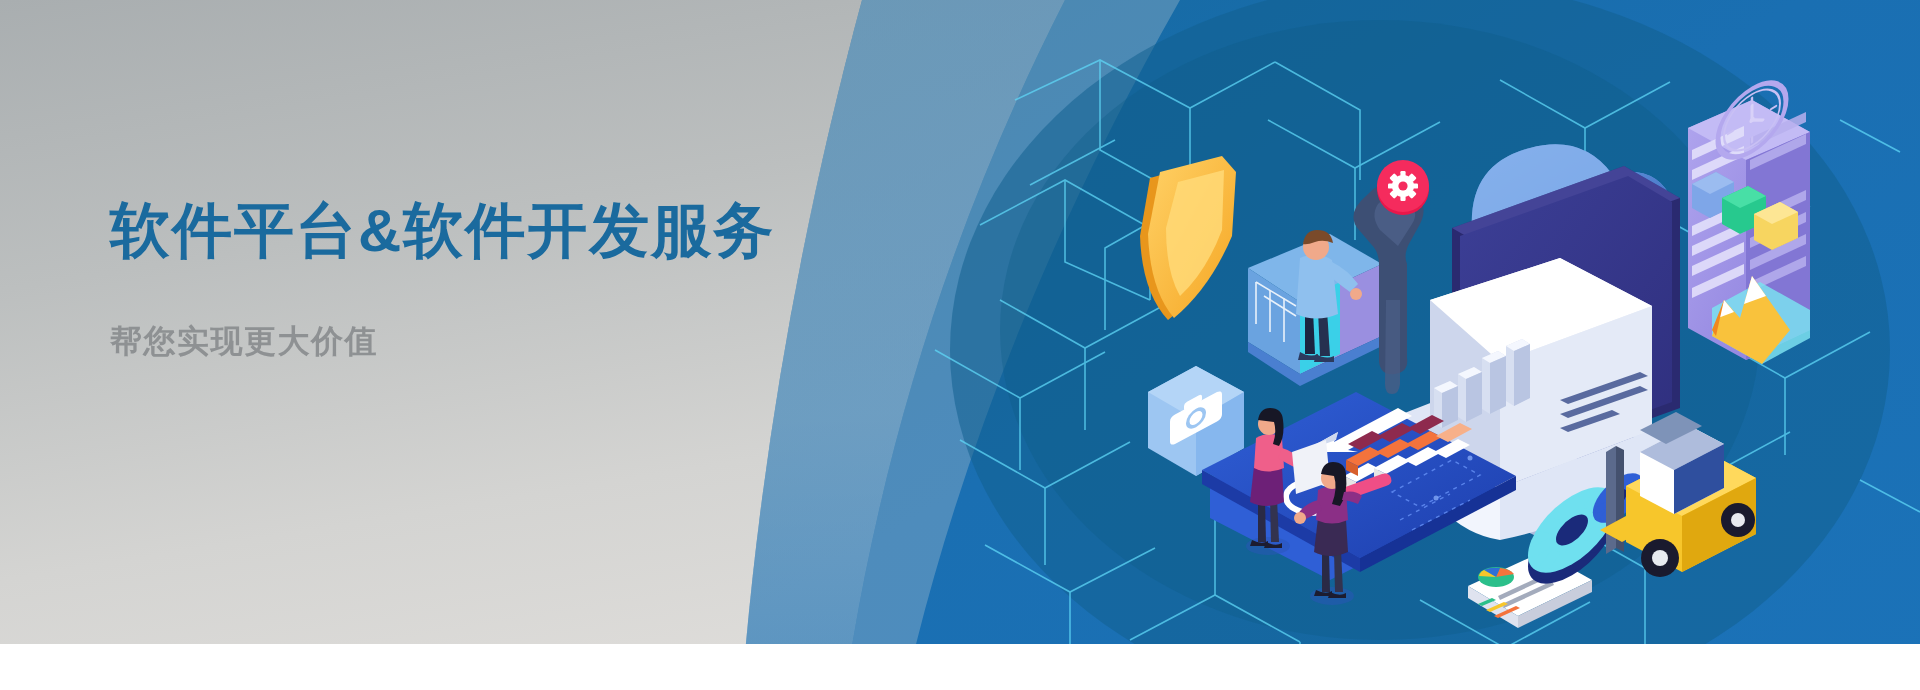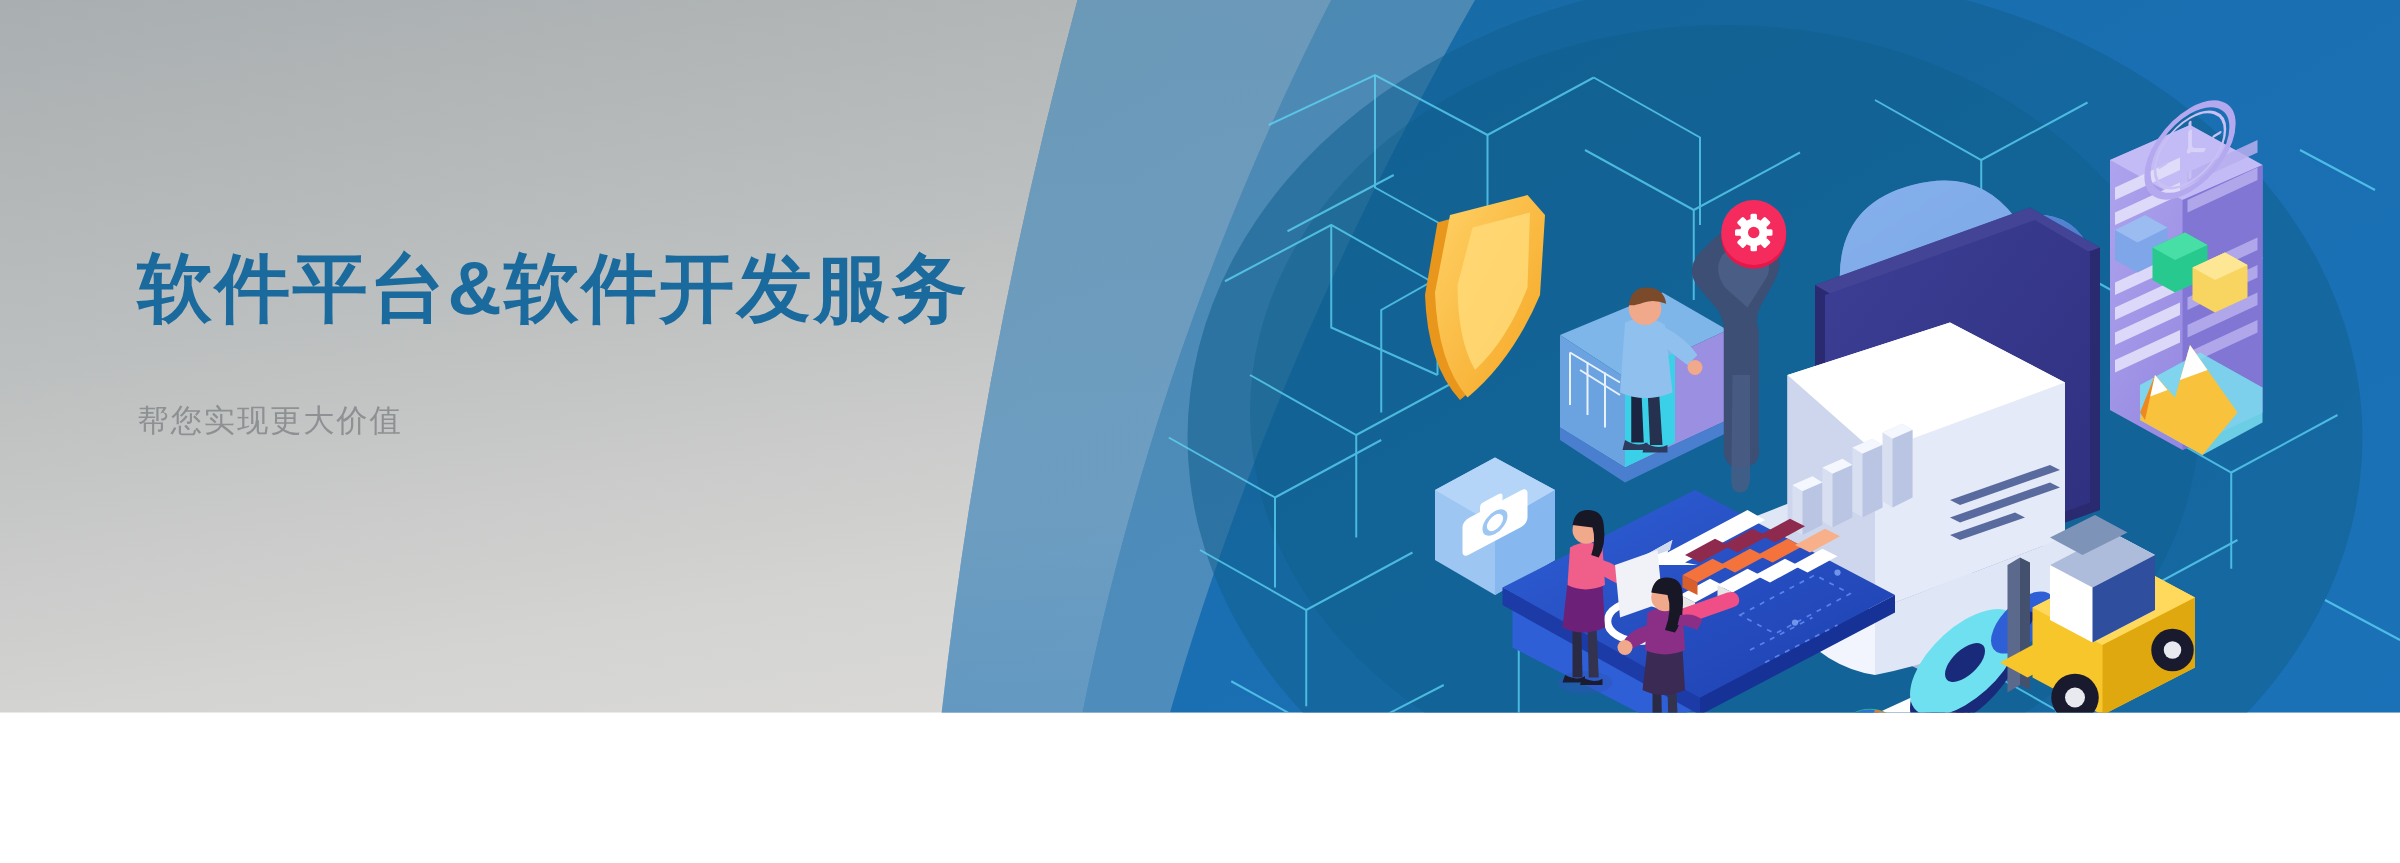--- a/index.html
+++ b/index.html
@@ -3,21 +3,21 @@
 <meta charset="utf-8">
 <style>
   html, body {
     margin: 0;
     padding: 0;
     background: #ffffff;
   }
   #banner {
     position: relative;
     width: 1920px;
-    height: 570px;
+    height: 644px;
     overflow: hidden;
     font-family: "Liberation Sans", "DejaVu Sans", sans-serif;
   }
   #banner-svg {
     position: absolute;
     inset: 0;
     width: 1920px;
     height: 690px;
     display: block;
   }
@@ -32,22 +32,22 @@
     font-size: 60px;
     font-weight: 700;
     letter-spacing: 2px;
     color: #1a6a9e;
     line-height: 1.18;
     margin: 0;
     white-space: nowrap;
   }
   .subheadline {
     margin: 54px 0 0 0;
-    font-size: 25px;
-    font-weight: 400;
+    font-size: 32px;
+    font-weight: 700;
     letter-spacing: 1.5px;
     color: #8e9193;
     line-height: 1.3;
     white-space: nowrap;
   }
 </style>
 </head>
 <body>
 
 <div id="banner">

